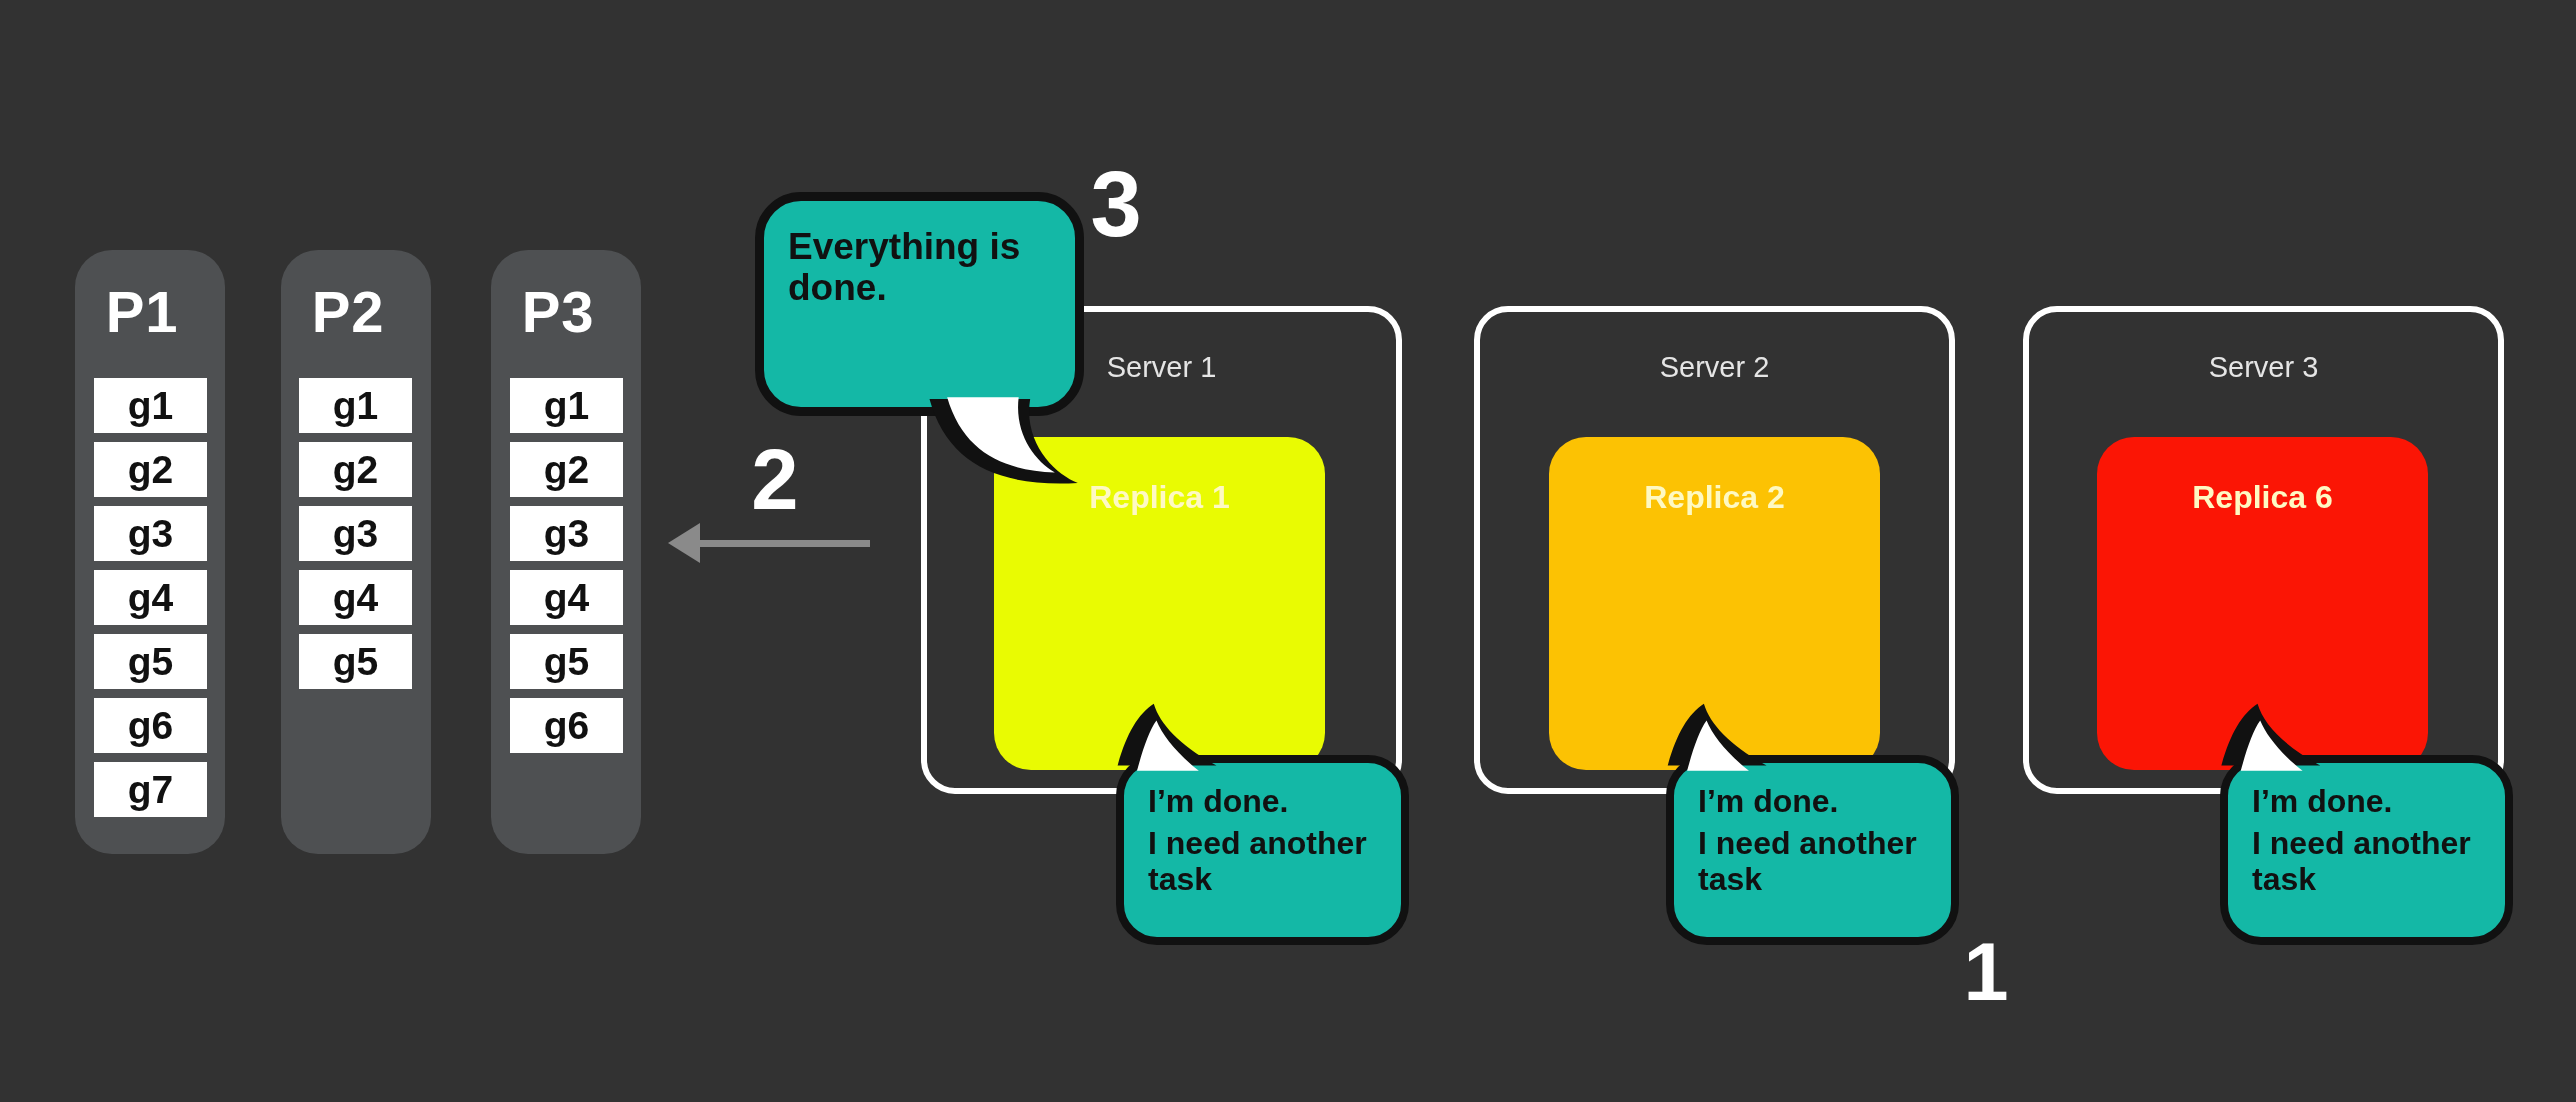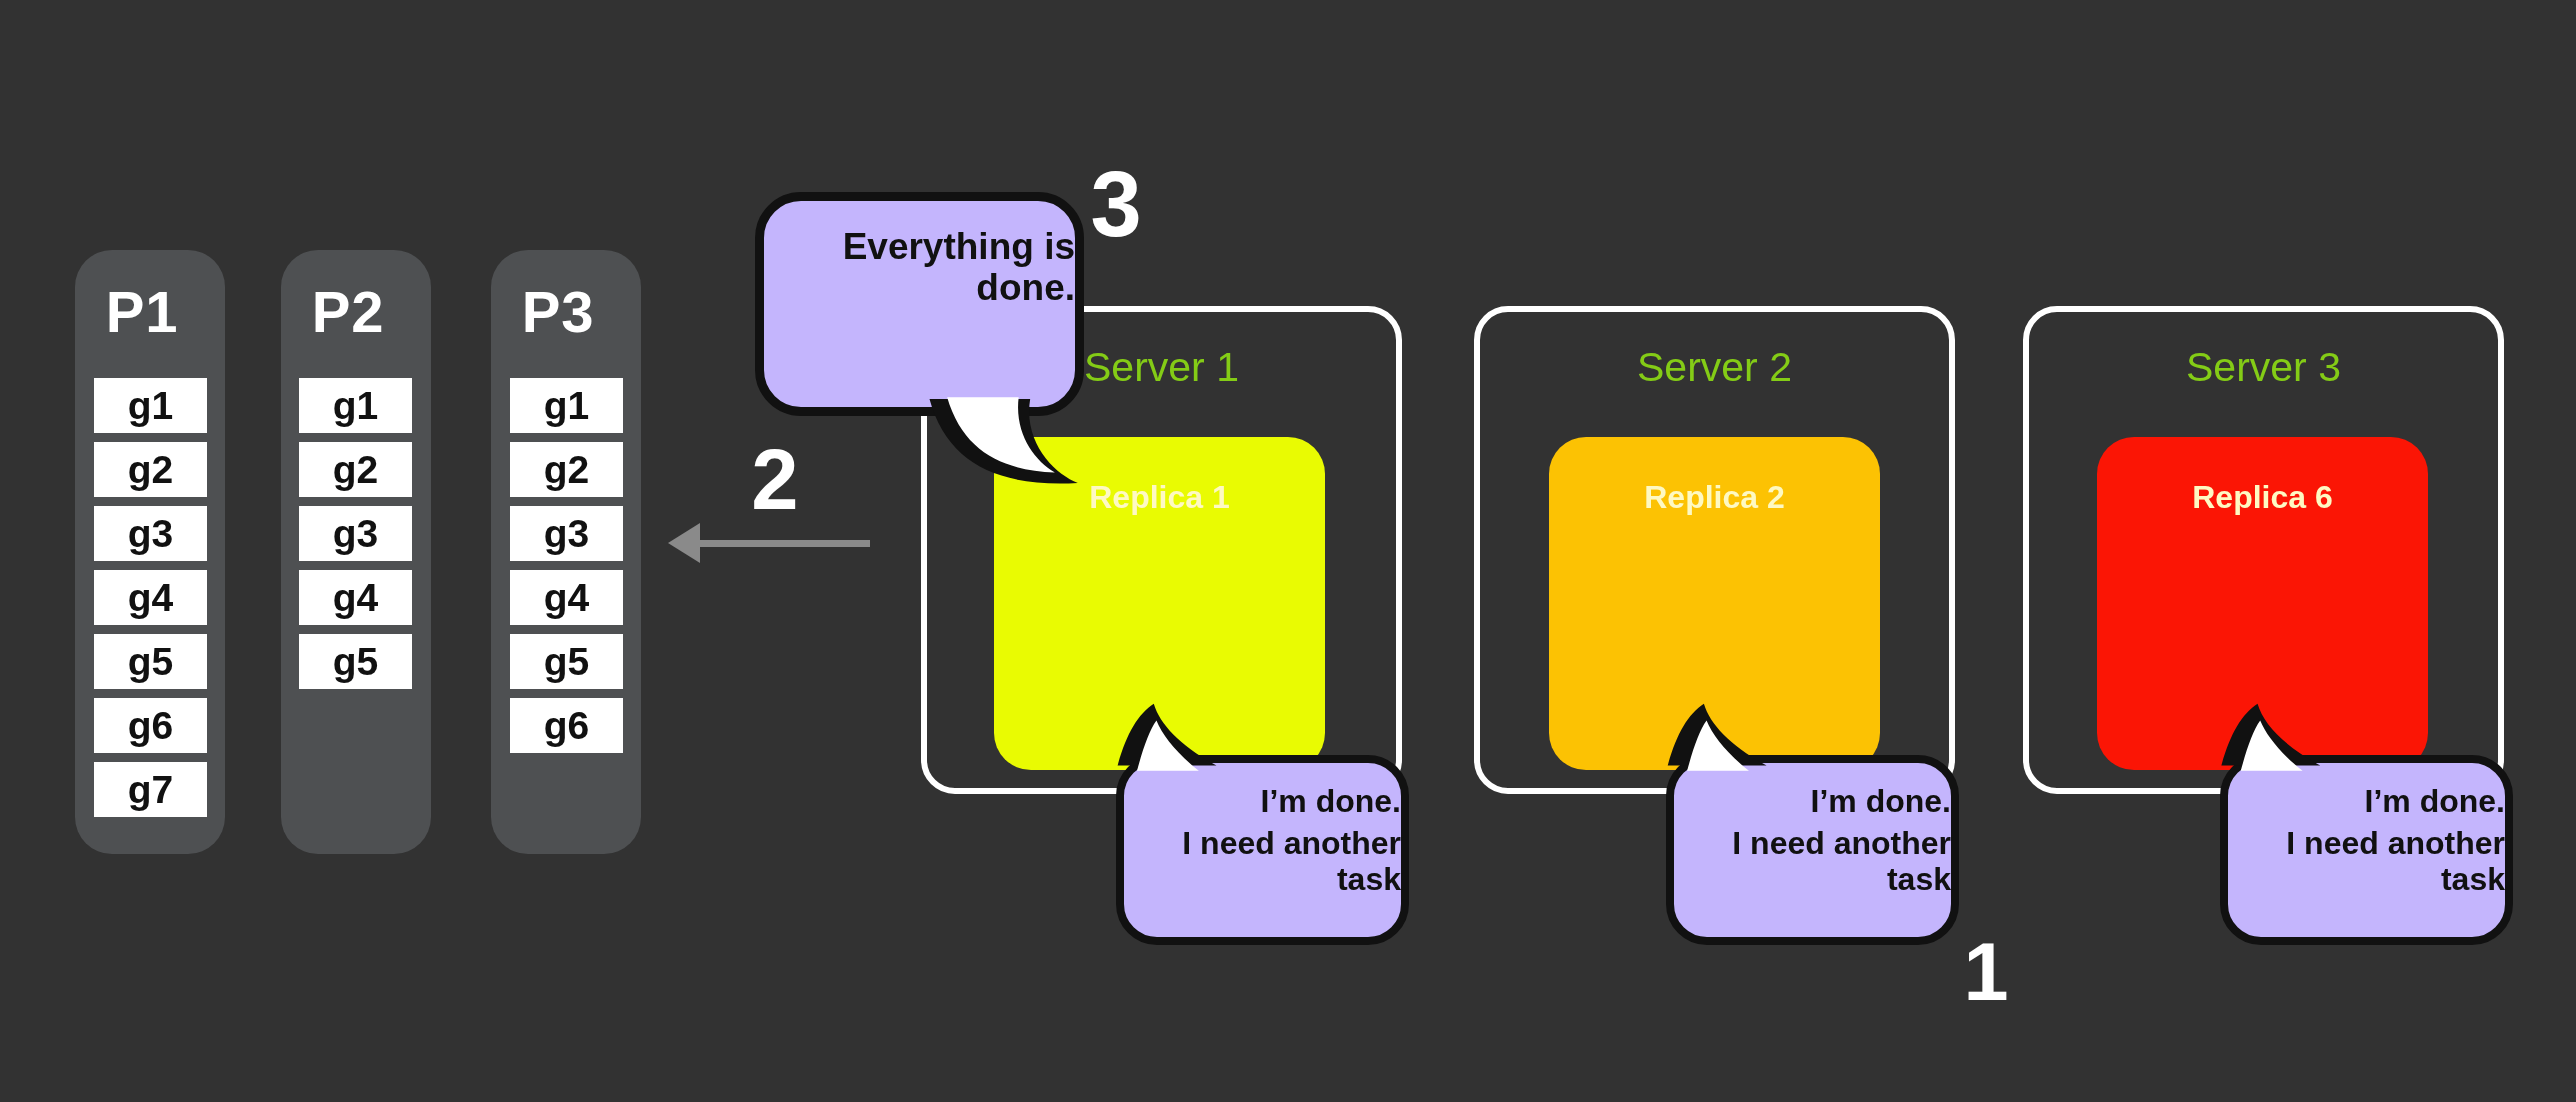--- a/index.html
+++ b/index.html
@@ -35,43 +35,44 @@
     position: absolute;
     top: 306px; width: 481px; height: 488px;
     border: 6.2px solid #ffffff;
     border-radius: 34px;
     box-sizing: border-box;
     background: transparent;
   }
   .server-title {
     position: absolute; top: 343px; width: 481px; height: 48px;
     line-height: 48px; text-align: center;
-    font-size: 41px; font-weight: normal; color: #84cc16;
+    font-size: 29px; font-weight: normal; color: #e5e5e5;
   }
   .replica {
     position: absolute;
     top: 437px; width: 331px; height: 333px;
     border-radius: 37px;
   }
   .replica-label {
     position: absolute; top: 477px; width: 331px; height: 41px;
     line-height: 41px; text-align: center;
     font-size: 32px; font-weight: bold; color: #fef9c3;
   }
 
   
   .bubble {
     position: absolute;
-    background: #c4b5fd;
+    background: #14b8a6;
     border: 9.7px solid #111111;
     box-sizing: border-box;
     color: #111111;
-    text-align: right;
+    text-align: left;
     font-weight: bold;
     z-index: 5;
+    padding-left: 24px;
   }
   .bubble-merge {
     left: 755px; top: 192px; width: 329px; height: 224px;
     border-radius: 46px;
     font-size: 37px; line-height: 1.12;
     padding-top: 25px;
   }
   .bubble-merge p { margin: 0 0 7px 0; }
   .bubble-done {
     top: 755px; width: 293px; height: 190px;

